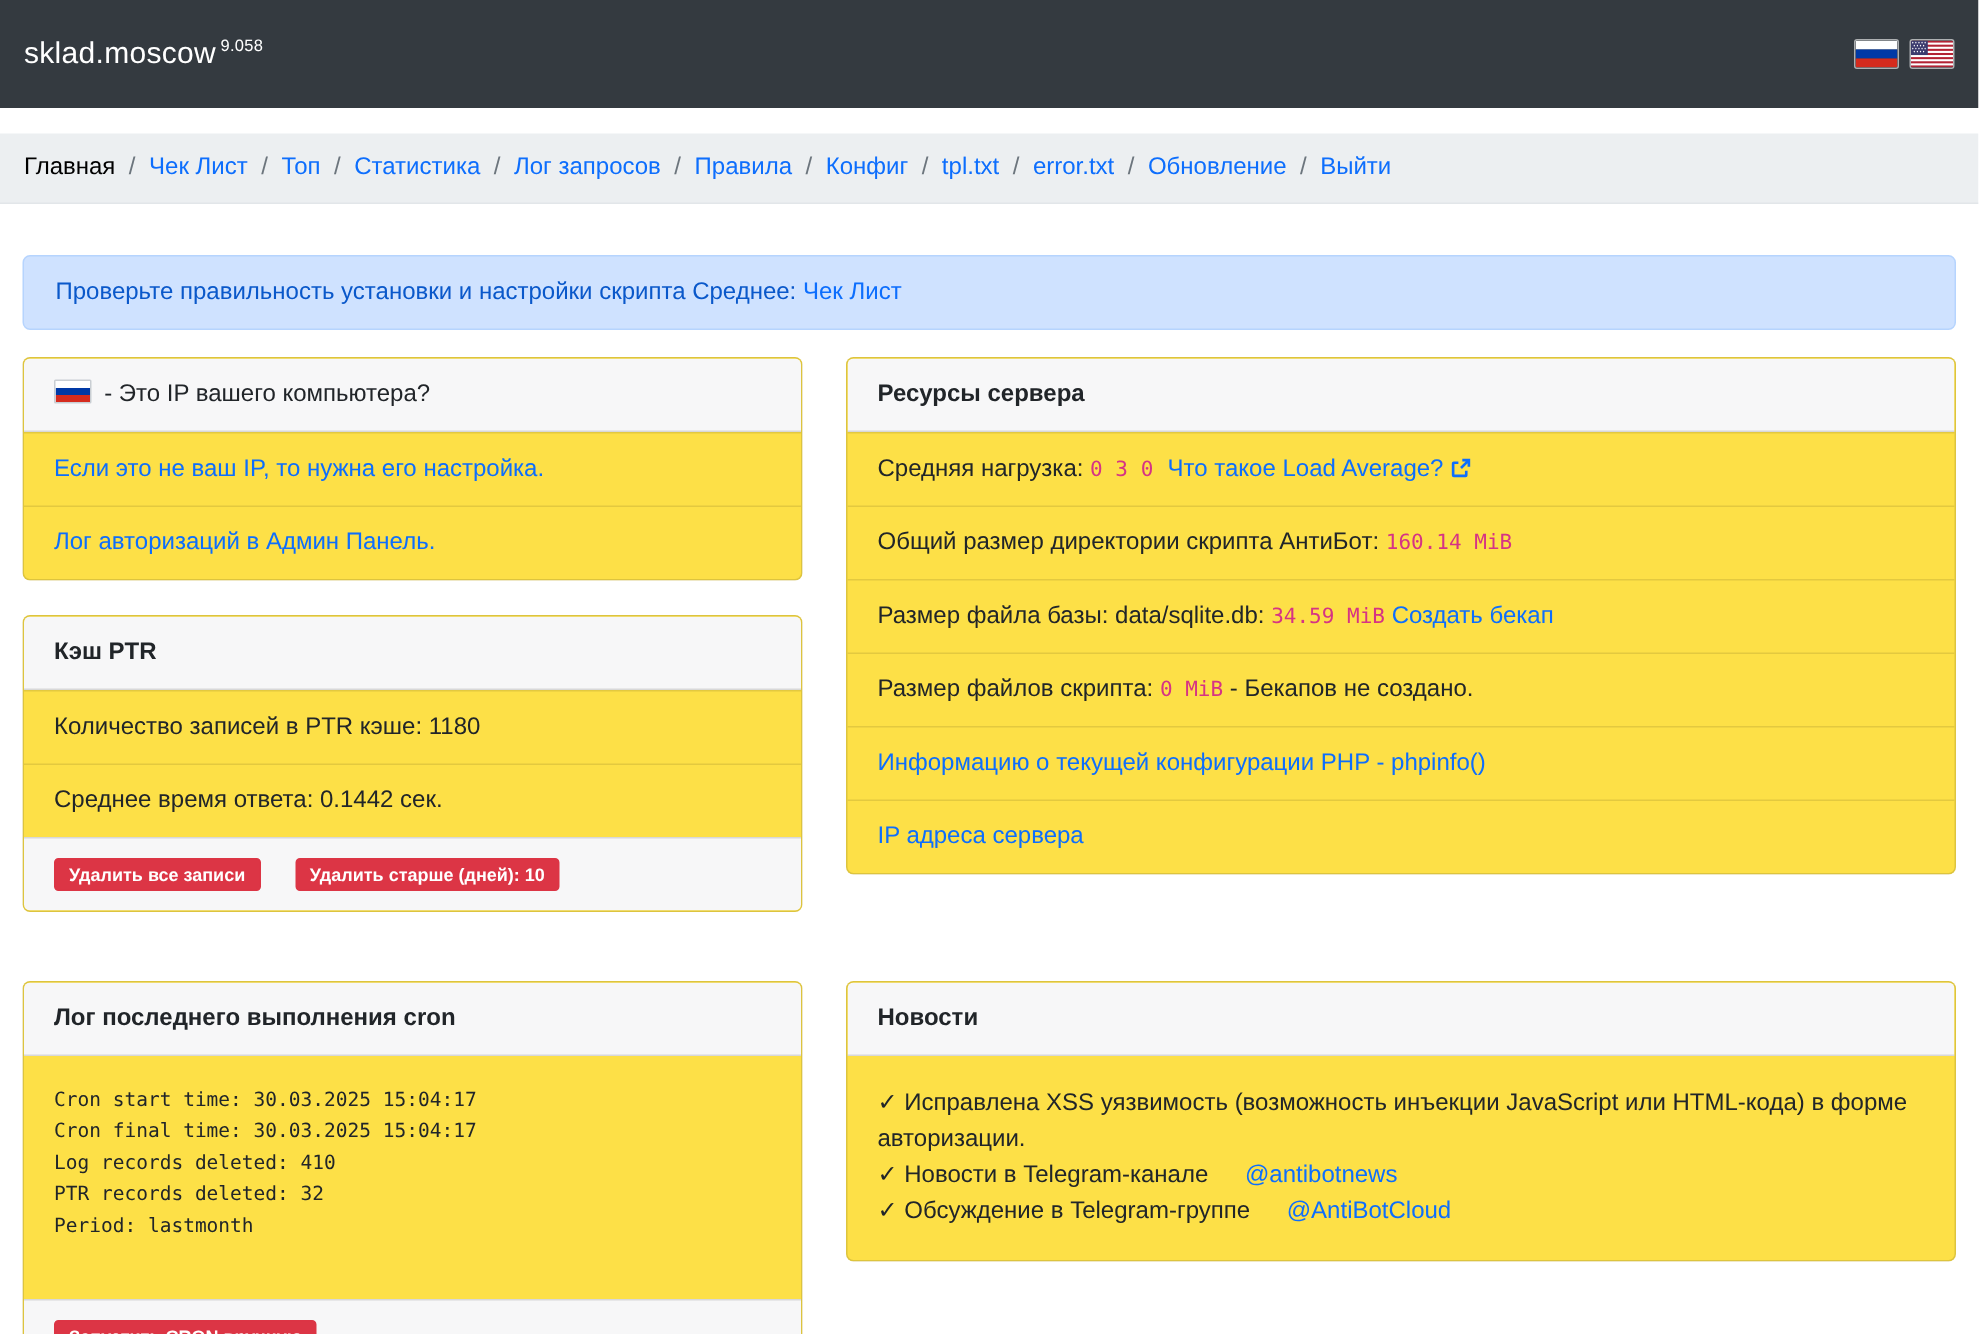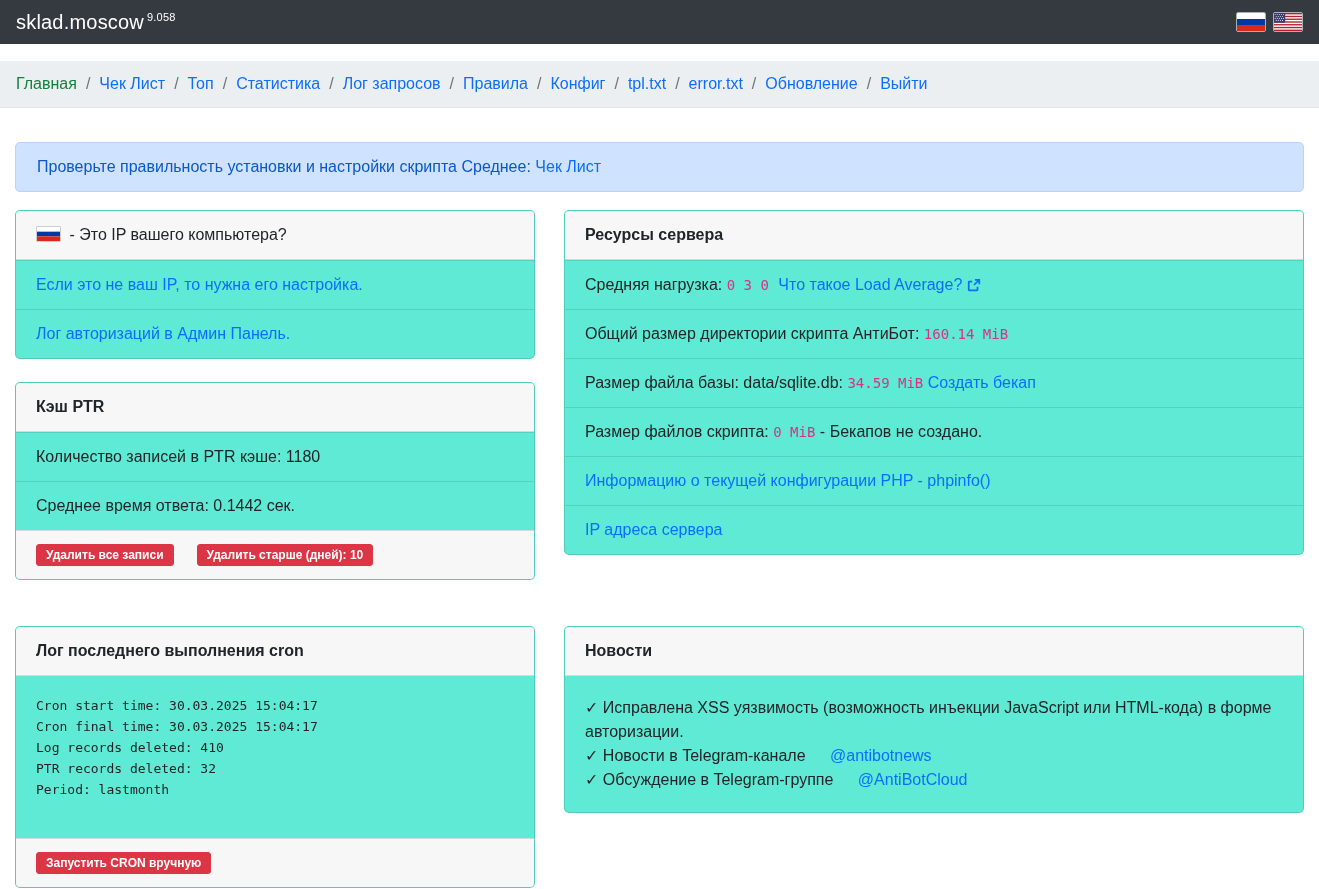--- a/index.html
+++ b/index.html
@@ -13,21 +13,21 @@
   }
   a { text-decoration: none; color: #0d6efd; cursor: pointer; }
   code {
     font-family: "DejaVu Sans Mono", monospace;
     font-size: 14px;
     color: #d63384;
   }
 
   
   .navbar {
-    height: 44px;
+    height: 72px;
     background: #343a40;
     display: flex;
     align-items: center;
     justify-content: space-between;
     padding: 0 16px;
   }
   .brand { color: #fff; font-size: 20px; letter-spacing: .2px; }
   .brand sup { font-size: 11px; margin-left: 3px; }
   .flags { display: flex; align-items: center; gap: 7px; }
   .flag {
@@ -53,21 +53,21 @@
     align-items: center;
     font-size: 16px;
     line-height: 20px;
   }
   .breadcrumb li { display: flex; align-items: center; }
   .breadcrumb li + li::before {
     content: "/";
     color: #6c757d;
     padding: 0 9px;
   }
-  .breadcrumb .active { color: #15803d; }
+  .breadcrumb .active { color: #000000; }
 
   
   .container { padding: 0 15px; }
 
   
   .alert {
     margin-top: 34px;
     background: #cfe2ff;
     border: 1px solid #b6d4fe;
     border-radius: 5px;
@@ -82,21 +82,21 @@
     display: grid;
     grid-template-columns: 520px 1fr;
     column-gap: 29px;
     row-gap: 23px;
     align-items: start;
     margin-top: 18px;
   }
 
   
   .card {
-    background: #5eead4;
+    background: #fde047;
     border: 1px solid rgba(0,0,0,.125);
     border-radius: 5px;
     overflow: hidden;
   }
   .card + .card { margin-top: 23px; }
   .card-header {
     background: #f7f7f8;
     border-bottom: 1px solid rgba(0,0,0,.125);
     padding: 12px 20px;
     line-height: 24px;

